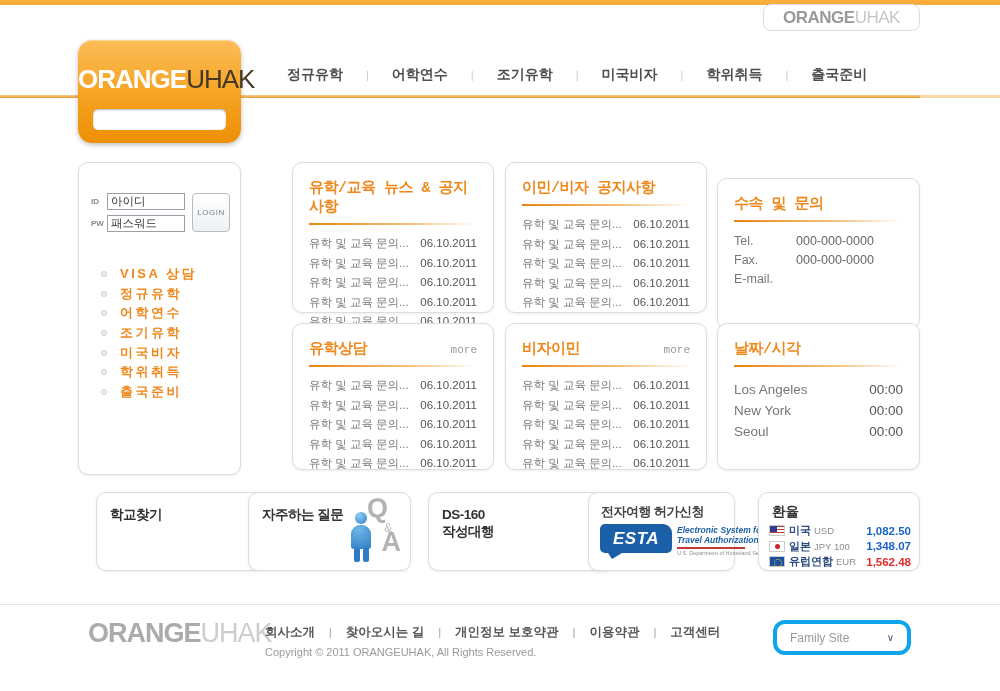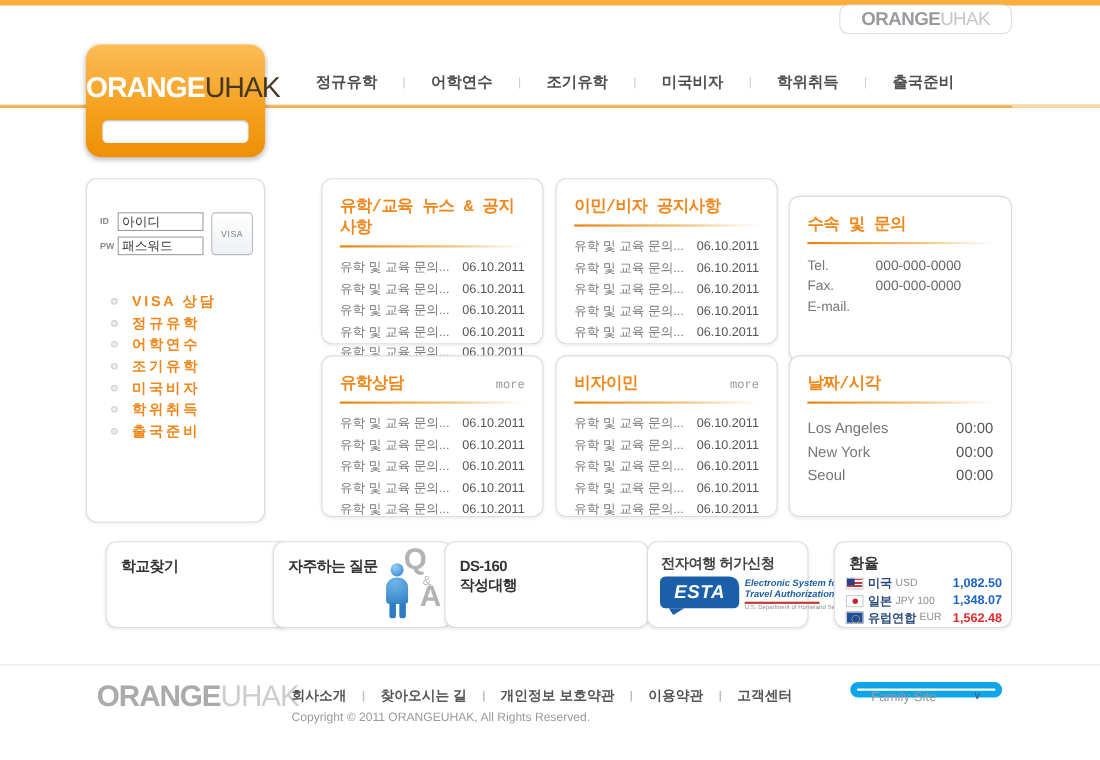--- a/index.html
+++ b/index.html
@@ -83,21 +83,21 @@
   .side-menu { position:absolute; top:101px; left:0; right:0; }
   .menu-item { display:flex; align-items:center; padding-left:22px; height:19.7px; cursor:pointer; }
   .bullet { width:6px; height:6px; border-radius:50%; background:#ededed; border:1px solid #cfcfcf; margin-right:13px; }
   .menu-label { font-size:13px; font-weight:bold; color:#F0871B; letter-spacing:2.5px; white-space:nowrap; }
 
   
   .banner { position:absolute; top:492px; height:79px; border:1px solid #ddd; border-radius:10px;
     background:#fff; box-shadow:0 1px 3px rgba(0,0,0,.07); cursor:pointer; }
   #b-school { left:96px;  width:168px; }
   #b-faq    { left:248px; width:163px; }
-  #b-ds160  { left:404px; width:186px; }
+  #b-ds160  { left:428px; width:186px; }
   #b-esta   { left:588px; width:147px; }
   #b-fx     { left:758px; width:162px; }
   .banner-title { position:absolute; left:13px; top:13px; font-size:13.5px; font-weight:bold; color:#333; letter-spacing:-0.5px; }
   .banner-title2 { line-height:17px; }
 
   .thumb { position:absolute; right:8px; top:8px; bottom:8px; width:62px; border-radius:2px; overflow:hidden; }
   .castle-img { background:linear-gradient(180deg,#9FC3DE 0%,#C6DDEC 45%,#AEC0A8 72%,#53604A 100%); position:relative; }
   .castle-img::before { content:''; position:absolute; left:7px; top:13px; width:13px; height:38px;
     background:#7D7A6C; border-radius:6px 6px 0 0; }
   .castle-img::after { content:''; position:absolute; left:22px; top:19px; width:32px; height:32px; background:#8B8878; }
@@ -145,22 +145,22 @@
   
   .footer-rule { position:absolute; top:604px; left:0; width:100%; height:1px; background:#e6e6e6; }
   .f-logo { position:absolute; left:88px; top:618px; font-size:27px; font-weight:bold; letter-spacing:-1px; }
   .f-strong { color:#ABABAB; }
   .f-light  { color:#CDCDCD; font-weight:400; }
   .f-links { position:absolute; left:265px; top:624px; display:flex; align-items:center;
     font-size:12.5px; font-weight:bold; color:#555; }
   .f-link { cursor:pointer; white-space:nowrap; }
   .f-sep { color:#bbb; margin:0 14px; font-size:10px; }
   .f-copy { position:absolute; left:265px; top:646px; font-size:11px; color:#9a9a9a; }
-  .family { position:absolute; left:773px; top:620px; width:138px; height:14px;
-    border:6px solid #0ea5e9; border-radius:12px; display:flex; align-items:flex-start;
+  .family { position:absolute; left:773px; top:620px; width:138px; height:35px;
+    border:4px solid #0ea5e9; border-radius:12px; display:flex; align-items:center;
     justify-content:space-between; padding:0 13px; color:#999; font-size:12px; cursor:pointer; }
   .family-chev { color:#45527A; font-size:10px; }
 </style>
 </head>
 <body>
 
 <div class="page">
 
   <div class="topbar"></div>
 
@@ -197,21 +197,21 @@
       <div>
         <div class="login-row">
           <span class="login-label">ID</span>
           <input class="login-input" type="text" value="아이디" style="">
         </div>
         <div class="login-row" style="margin-bottom:0;">
           <span class="login-label">PW</span>
           <input class="login-input" type="text" value="패스워드" style="">
         </div>
       </div>
-      <button class="login-btn">VISA</button>
+      <button class="login-btn">LOGIN</button>
     </div>
     <div class="side-menu">
       <div class="menu-item">
         <span class="bullet"></span>
         <span class="menu-label">VISA 상담</span>
       </div>
       <div class="menu-item">
         <span class="bullet"></span>
         <span class="menu-label">정규유학</span>
       </div>

